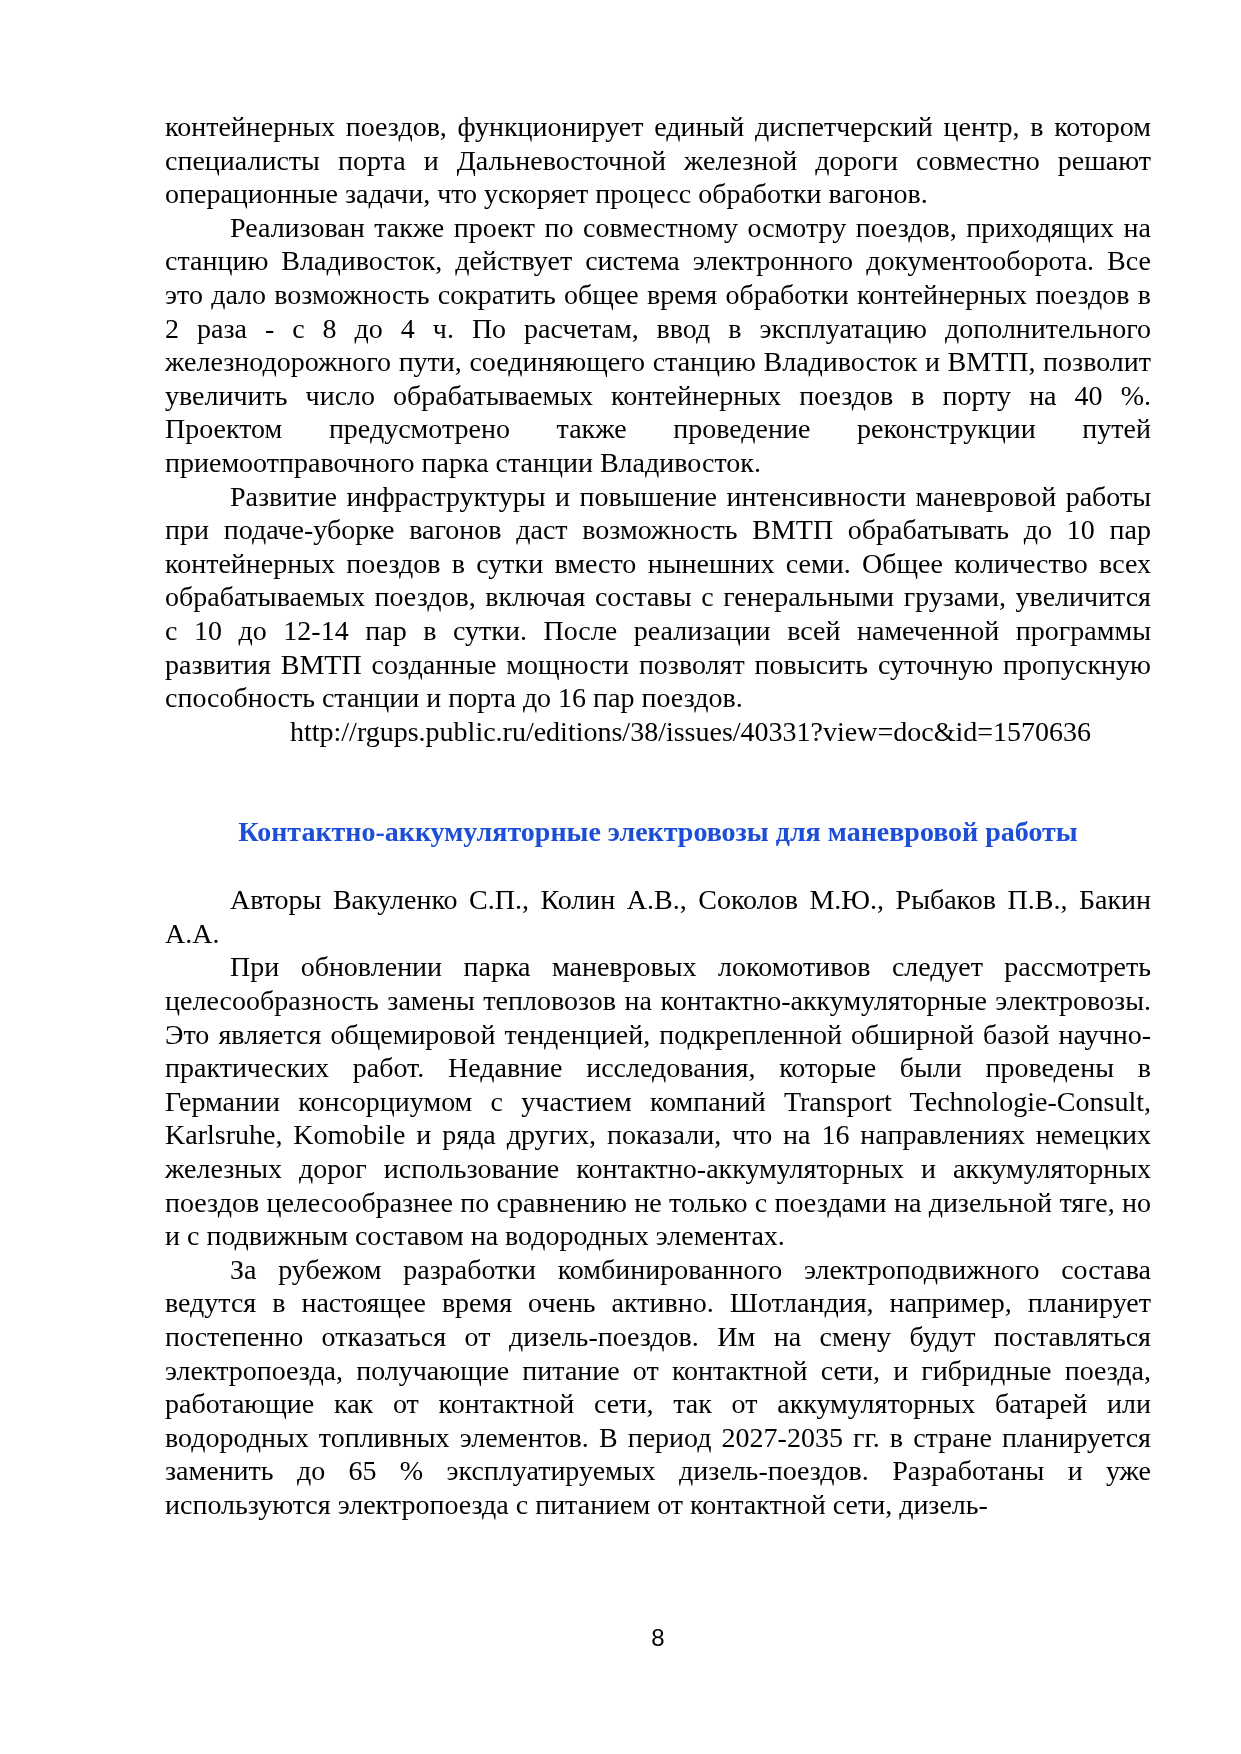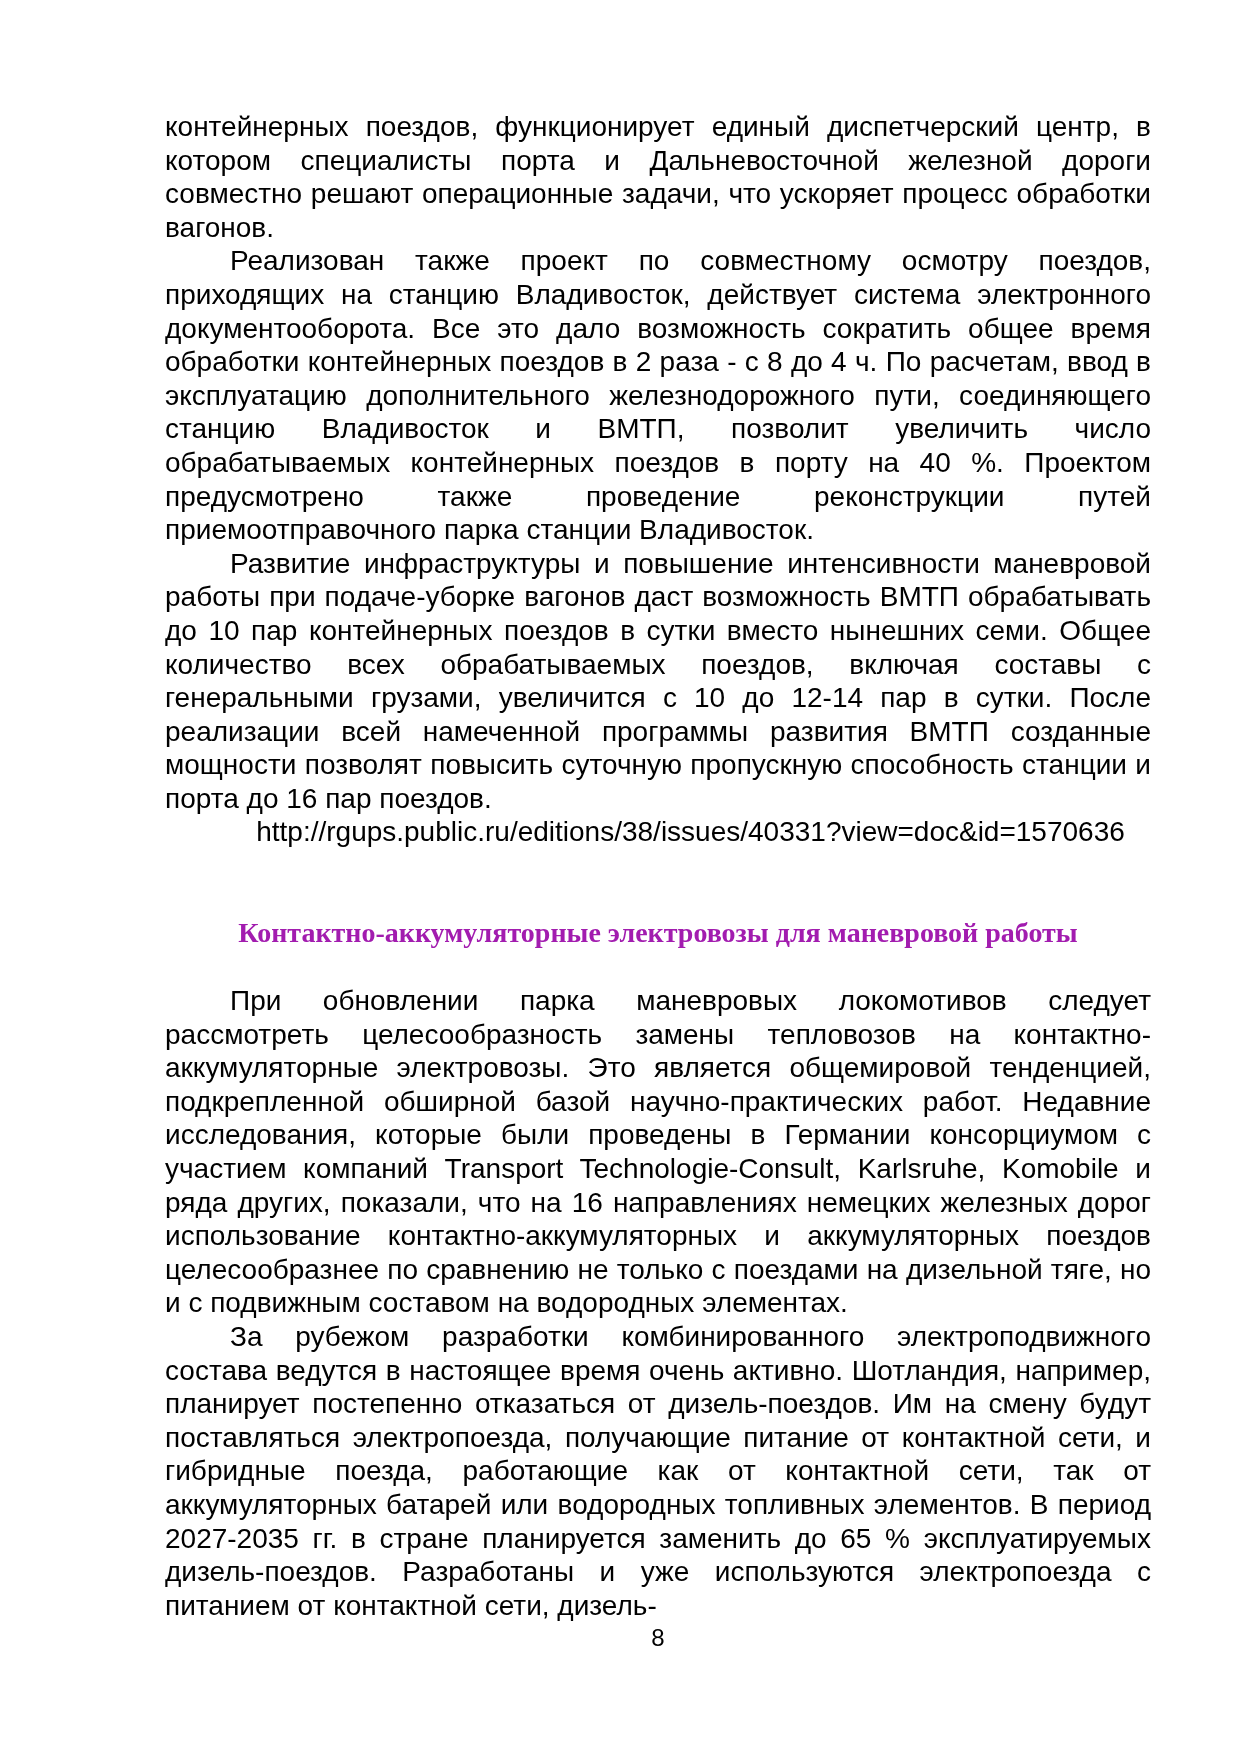--- a/index.html
+++ b/index.html
@@ -22,41 +22,41 @@
     color: #000000;
   }
   .content {
     position: absolute;
     left: 165px;
     top: 110px;
     width: 986px;
   }
   .para {
     margin: 0;
-    font-family: Liberation Sans, sans-serif;
+    font-family: Liberation Serif, serif;
     font-size: 28px;
     line-height: 33.6px;
     color: #000000;
     text-align: justify;
     text-indent: 65px;
   }
   .para.no-indent {
     text-indent: 0;
   }
   .para.url-line {
     text-align: center;
   }
   .heading {
     margin: 67px 0 34px 0;
     font-family: "Liberation Serif", serif;
     font-weight: bold;
     font-size: 28px;
     line-height: 34px;
     text-align: center;
-    color: #a21caf;
+    color: #1d4ed8;
   }
   .footer {
     position: absolute;
     left: 165px;
     top: 1624px;
     width: 986px;
     text-align: center;
     font-family: "Liberation Sans", sans-serif;
     font-size: 24px;
     line-height: 28px;
@@ -66,17 +66,18 @@
 </head>
 <body>
 
 <div class="page">
   <div class="content">
     <p class="para no-indent">контейнерных поездов, функционирует единый диспетчерский центр, в котором специалисты порта и Дальневосточной железной дороги совместно решают операционные задачи, что ускоряет процесс обработки вагонов.</p>
     <p class="para">Реализован также проект по совместному осмотру поездов, приходящих на станцию Владивосток, действует система электронного документооборота. Все это дало возможность сократить общее время обработки контейнерных поездов в 2 раза - с 8 до 4 ч. По расчетам, ввод в эксплуатацию дополнительного железнодорожного пути, соединяющего станцию Владивосток и ВМТП, позволит увеличить число обрабатываемых контейнерных поездов в порту на 40 %. Проектом предусмотрено также проведение реконструкции путей приемоотправочного парка станции Владивосток.</p>
     <p class="para">Развитие инфраструктуры и повышение интенсивности маневровой работы при подаче-уборке вагонов даст возможность ВМТП обрабатывать до 10 пар контейнерных поездов в сутки вместо нынешних семи. Общее количество всех обрабатываемых поездов, включая составы с генеральными грузами, увеличится с 10 до 12-14 пар в сутки. После реализации всей намеченной программы развития ВМТП созданные мощности позволят повысить суточную пропускную способность станции и порта до 16 пар поездов.</p>
     <p class="para url-line">http://rgups.public.ru/editions/38/issues/40331?view=doc&amp;id=1570636</p>
     <h2 class="heading">Контактно-аккумуляторные электровозы для маневровой работы</h2>
+    <p class="para">Авторы Вакуленко С.П., Колин А.В., Соколов М.Ю., Рыбаков П.В., Бакин А.А.</p>
     <p class="para">При обновлении парка маневровых локомотивов следует рассмотреть целесообразность замены тепловозов на контактно-аккумуляторные электровозы. Это является общемировой тенденцией, подкрепленной обширной базой научно-практических работ. Недавние исследования, которые были проведены в Германии консорциумом с участием компаний Transport Technologie-Consult, Karlsruhe, Komobile и ряда других, показали, что на 16 направлениях немецких железных дорог использование контактно-аккумуляторных и аккумуляторных поездов целесообразнее по сравнению не только с поездами на дизельной тяге, но и с подвижным составом на водородных элементах.</p>
     <p class="para">За рубежом разработки комбинированного электроподвижного состава ведутся в настоящее время очень активно. Шотландия, например, планирует постепенно отказаться от дизель-поездов. Им на смену будут поставляться электропоезда, получающие питание от контактной сети, и гибридные поезда, работающие как от контактной сети, так от аккумуляторных батарей или водородных топливных элементов. В период 2027-2035 гг. в стране планируется заменить до 65 % эксплуатируемых дизель-поездов. Разработаны и уже используются электропоезда с питанием от контактной сети, дизель-</p>
   </div>
   <div class="footer">8</div>
 </div>
 
 </body></html>

